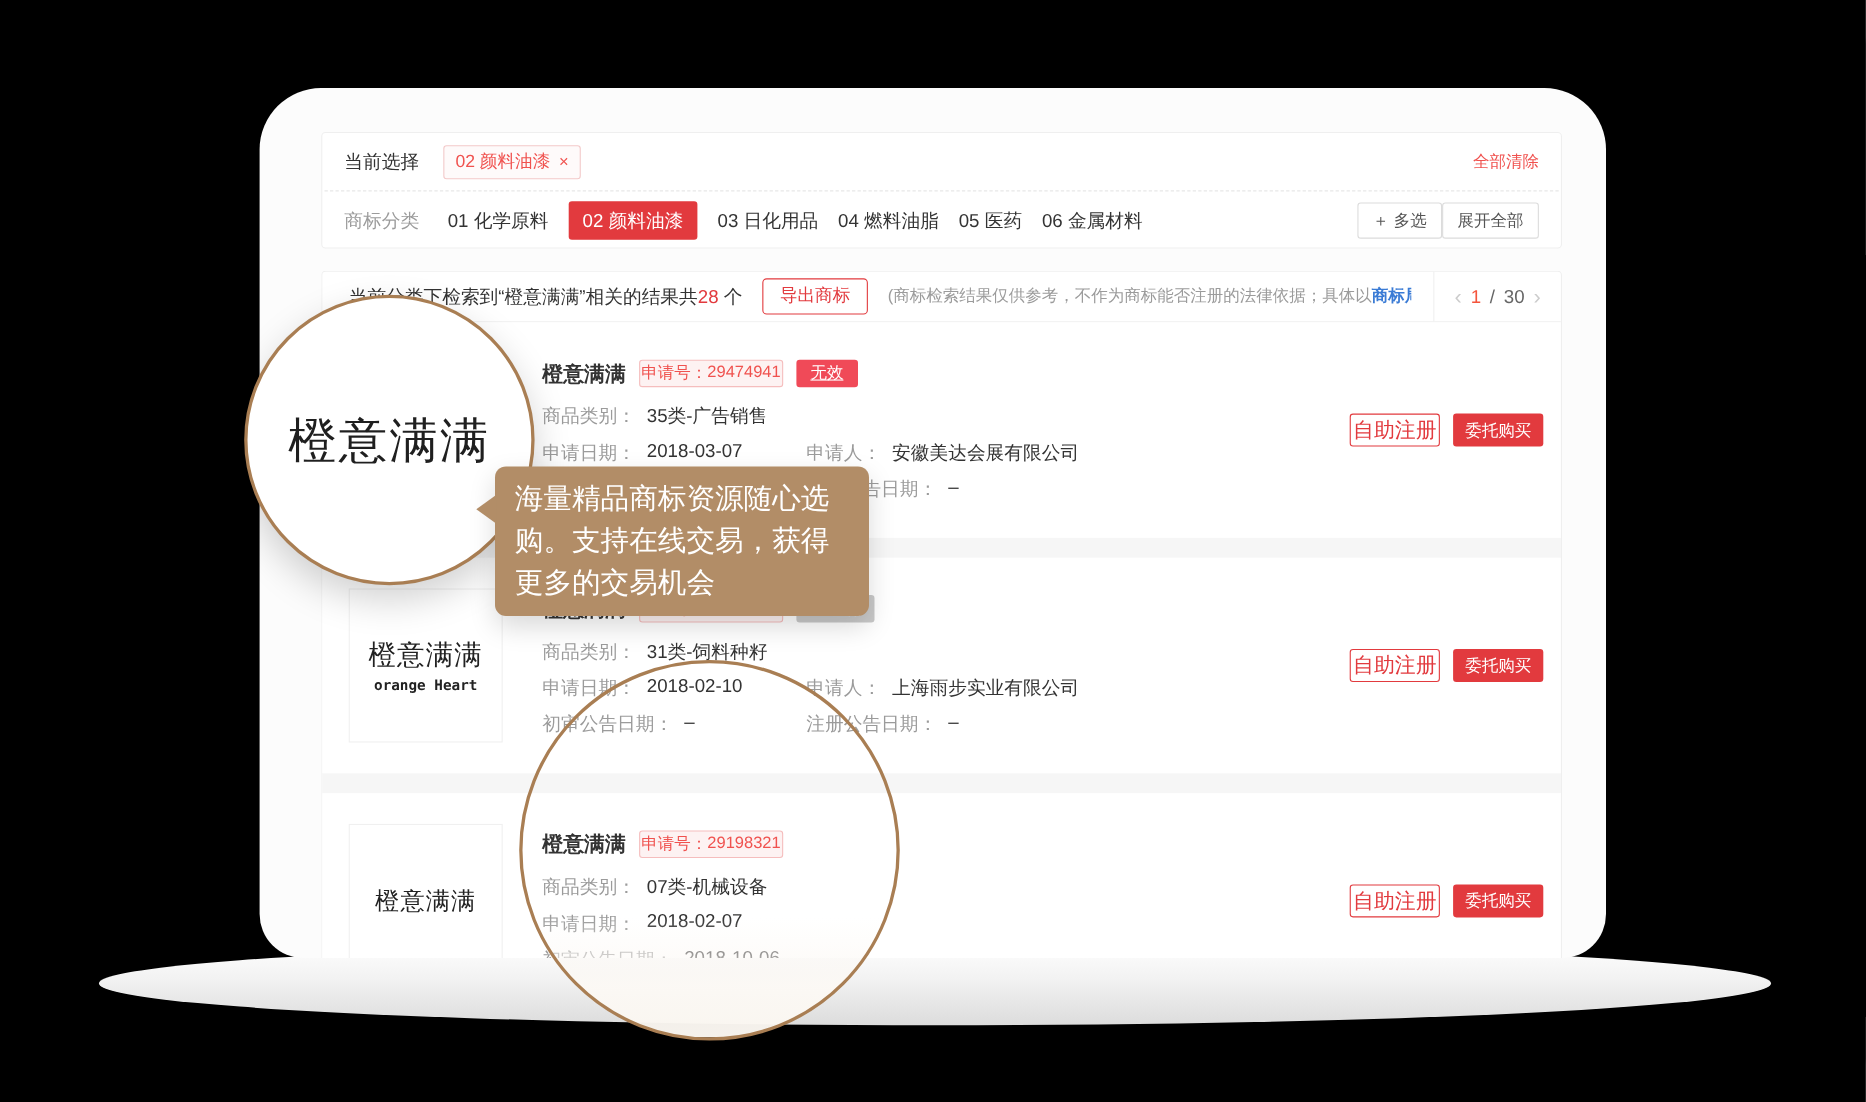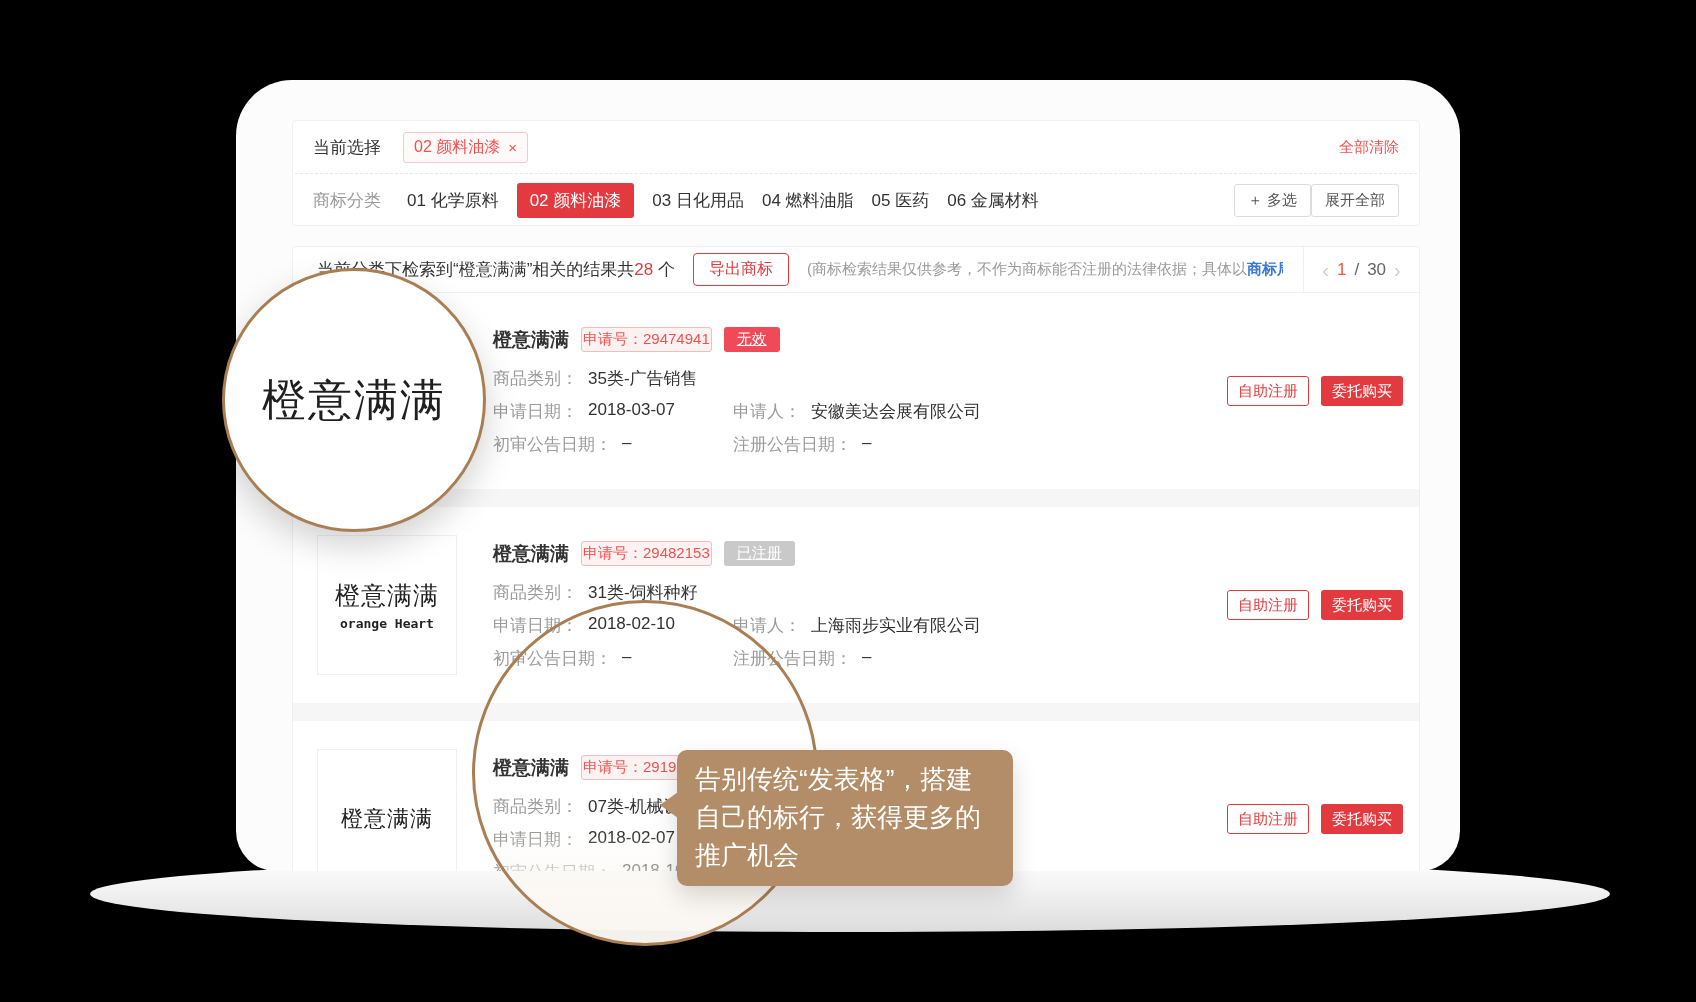--- a/index.html
+++ b/index.html
@@ -67,21 +67,21 @@
   .badge.invalid { background:#f04a58; }
   .badge.registered { background:#c9c9c9; }
 
   .frow { display:flex; font-size:17px; margin-top:10px; }
   .fcell { display:flex; }
   .fcell.c1 { width:240px; flex:none; }
   .flabel { color:#9b9b9b; margin-right:10px; white-space:nowrap; }
   .fvalue { color:#333; white-space:nowrap; }
 
   .actions { flex:none; display:flex; gap:12px; margin-left:16px; }
-  .btn-outline { border:1px solid #e23a3e; color:#e23a3e; background:#fff; font-size:15px;
+  .btn-outline { border:1px solid #e23a3e; color:#e23a3e; background:#fff; font-size:19px;
                  width:82px; height:30px; border-radius:3px; cursor:pointer; }
   .btn-solid { border:none; color:#fff; background:#e23a3e; font-size:15px;
                width:82px; height:30px; border-radius:3px; cursor:pointer; }
 
   
   .circle1 { position:absolute; left:222px; top:268px; width:264px; height:264px; border-radius:50%;
              border:3px solid #a97e53; background:#fff; z-index:5; display:flex; align-items:center;
              justify-content:center; box-shadow:0 14px 34px rgba(0,0,0,.18); }
   .circle1 span { font-size:44px; color:#1f1f1f; letter-spacing:2px; white-space:nowrap; }
   .circle2 { position:absolute; left:472px; top:600px; width:346px; height:346px; border-radius:50%;
@@ -284,18 +284,18 @@
 
       </div>
     </section>
   </div>
 
   <div class="circle1">
     <span>橙意满满</span>
   </div>
   <div class="circle2"></div>
 
-  <div class="tooltip tooltip2">
+  <div class="tooltip tooltip1">
     <div class="arrow"></div>
-    <span>告别传统“发表格”，搭建自己的标行，获得更多的推广机会</span>
+    <span>海量精品商标资源随心选购。支持在线交易，获得更多的交易机会</span>
   </div>
 
 </div>
 
 </body></html>

